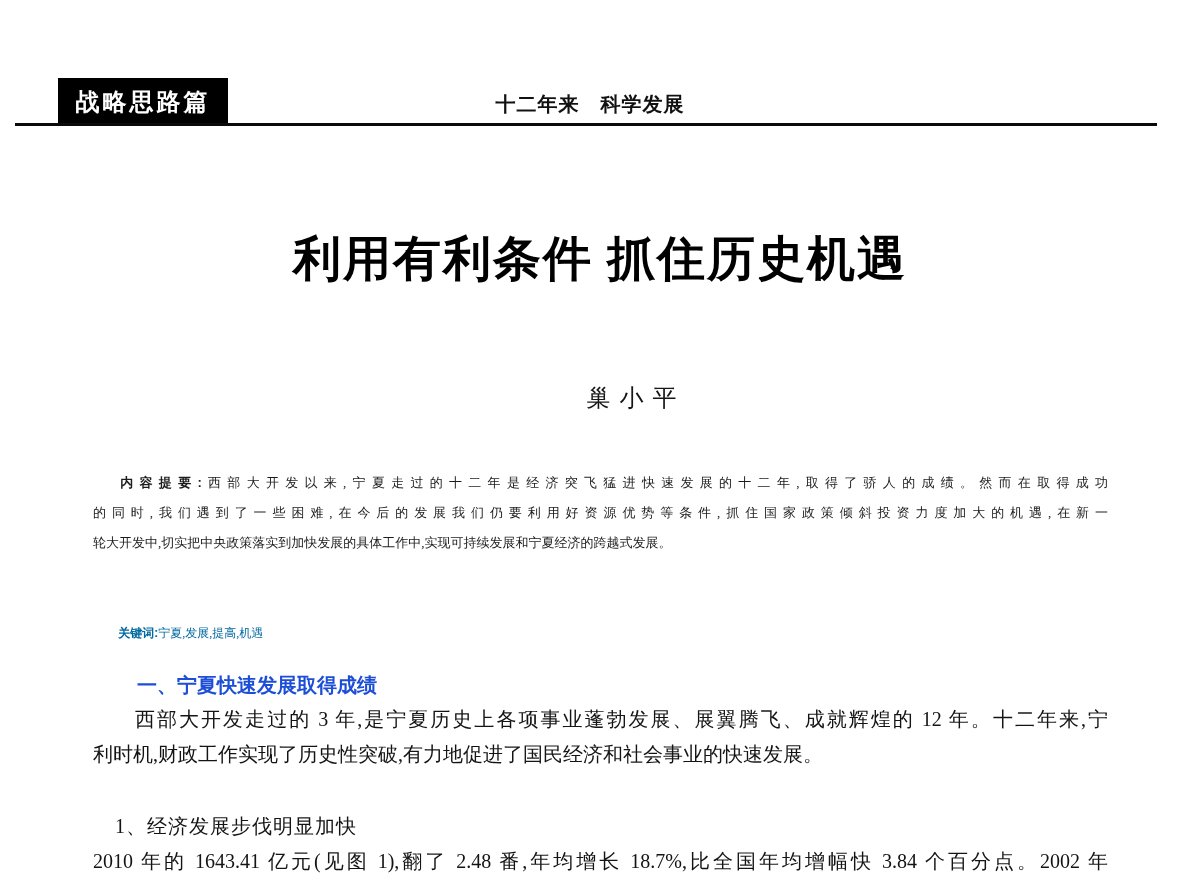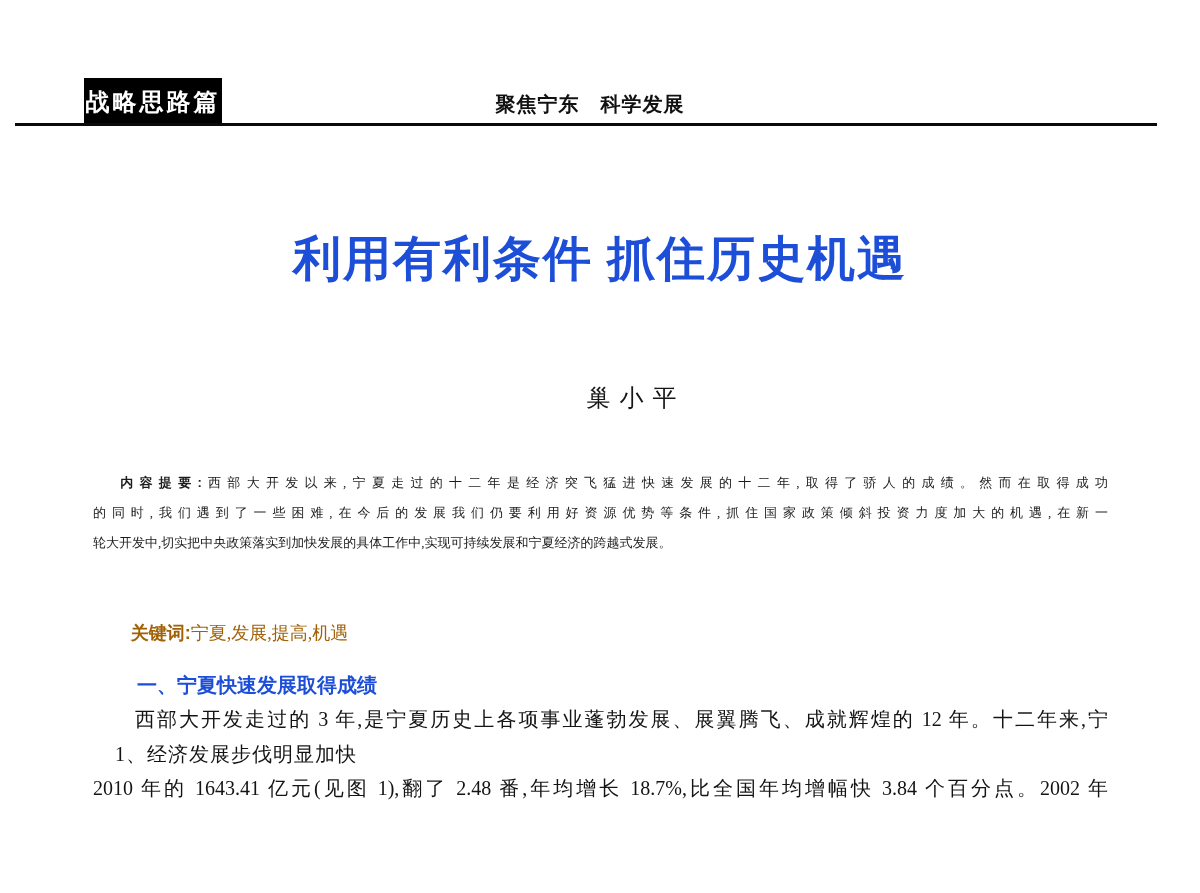--- a/index.html
+++ b/index.html
@@ -9,22 +9,22 @@
     height: 893px;
     background: #ffffff;
     overflow: hidden;
     color: #111111;
     font-family: "Liberation Serif", "DejaVu Serif", serif;
   }
 
   
   .section-badge {
     position: absolute;
-    left: 84px; top: 78px;
-    width: 138px; height: 47px;
+    left: 58px; top: 78px;
+    width: 170px; height: 47px;
     background: #000000;
     color: #ffffff;
     display: flex; align-items: center; justify-content: center;
     font-family: "Liberation Sans", "DejaVu Sans", sans-serif;
     font-weight: bold;
     font-size: 24px;
     letter-spacing: 3px;
   }
   .header-title {
     position: absolute;
@@ -46,21 +46,21 @@
   
   .article-title {
     position: absolute;
     left: 0; top: 226px;
     width: 1200px;
     text-align: center;
     font-weight: bold;
     font-size: 48px;
     line-height: 66px;
     letter-spacing: 2px;
-    color: #1d4ed8;
+    color: #000000;
   }
   .article-author {
     position: absolute;
     left: 0; top: 382px;
     width: 1200px;
     text-align: center;
     font-size: 24px;
     letter-spacing: 0.38em;
     color: #161616;
     padding-left: 36px;
@@ -88,24 +88,24 @@
     font-size: 13px;
     line-height: 30px;
     color: #1c1c1c;
   }
   .abstract-label, .keywords-label {
     font-family: "Liberation Sans", "DejaVu Sans", sans-serif;
     font-weight: bold;
   }
   .keywords-block {
     top: 616px;
-    font-size: 18px;
+    font-size: 12px;
     line-height: 35px;
     padding-left: 2.1em;
-    color: #a16207;
+    color: #0369a1;
   }
   .section-heading {
     top: 668px;
     font-family: "Liberation Sans", "DejaVu Sans", sans-serif;
     font-weight: bold;
     font-size: 20px;
     line-height: 34px;
     padding-left: 2.2em;
     color: #1d4ed8;
   }
@@ -113,31 +113,32 @@
     top: 702px;
     font-size: 20px;
     line-height: 34.5px;
     color: #141414;
   }
   .sub-heading {
     text-align: center;
     text-align-last: left;
     text-indent: 1.1em;
     letter-spacing: 1px;
+    margin-top: 38px;
   }
 </style>
 </head>
 <body>
 
 <div class="page">
 
   <div class="section-badge">
     <span>战略思路篇</span>
   </div>
-  <div class="header-title">聚焦宁东　科学发展</div>
+  <div class="header-title">十二年来　科学发展</div>
   <div class="header-rule"></div>
 
   <div class="article-title">
     <div>利用有利条件 抓住历史机遇</div>
   </div>
   <div class="article-author">巢小平</div>
 
   <div class="column abstract-block">
     <div class="line indent"><span class="abstract-label">内容提要:</span><span>西部大开发以来,宁夏走过的十二年是经济突飞猛进快速发展的十二年,取得了骄人的成绩。然而在取得成功</span></div>
     <div class="line">的同时,我们遇到了一些困难,在今后的发展我们仍要利用好资源优势等条件,抓住国家政策倾斜投资力度加大的机遇,在新一</div>
@@ -145,17 +146,18 @@
   </div>
 
   <div class="column keywords-block">
     <span class="keywords-label">关键词:</span><span>宁夏,发展,提高,机遇</span>
   </div>
 
   <div class="column section-heading">一、宁夏快速发展取得成绩</div>
 
   <div class="column body-block">
     <div class="line indent">西部大开发走过的 3 年,是宁夏历史上各项事业蓬勃发展、展翼腾飞、成就辉煌的 12 年。十二年来,宁</div>
+    <div class="line last">利时机,财政工作实现了历史性突破,有力地促进了国民经济和社会事业的快速发展。</div>
     <div class="line sub-heading">1、经济发展步伐明显加快</div>
     <div class="line">2010 年的 1643.41 亿元(见图 1),翻了 2.48 番,年均增长 18.7%,比全国年均增幅快 3.84 个百分点。2002 年</div>
   </div>
 
 </div>
 
 </body></html>

